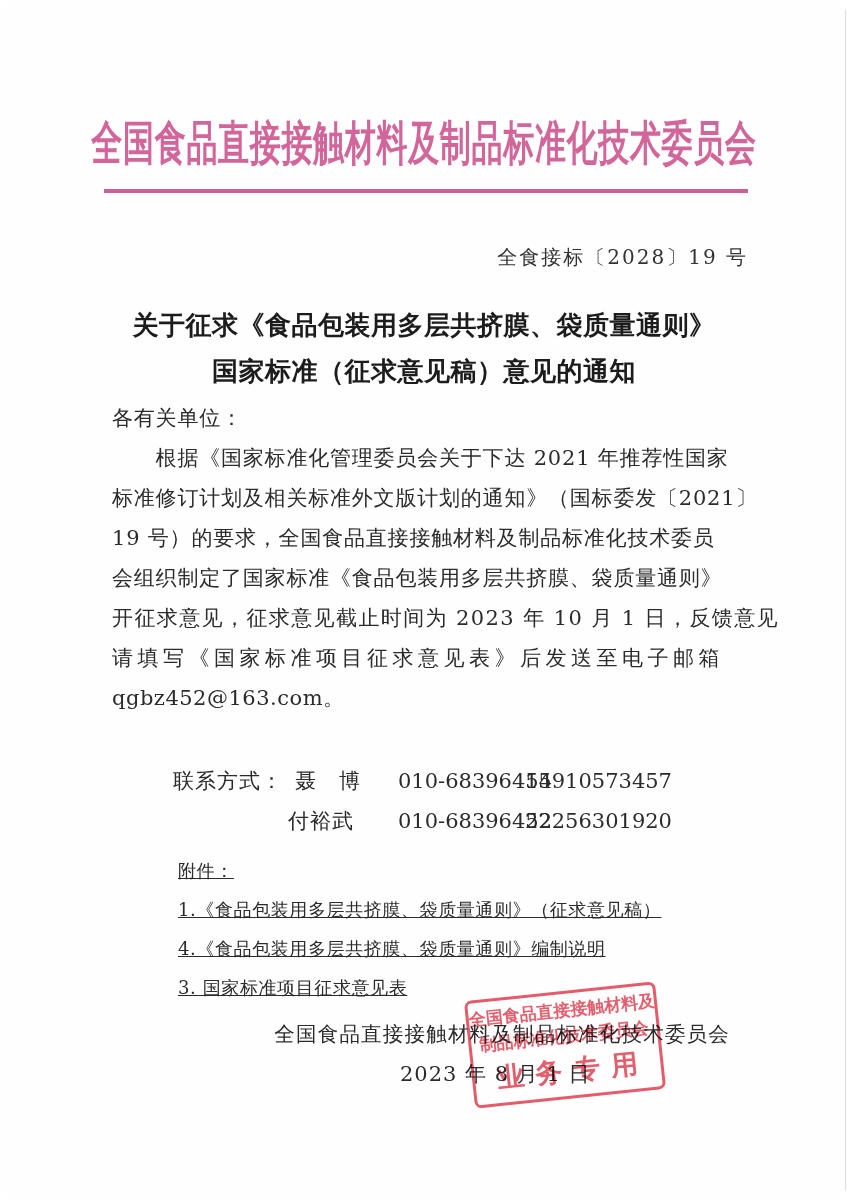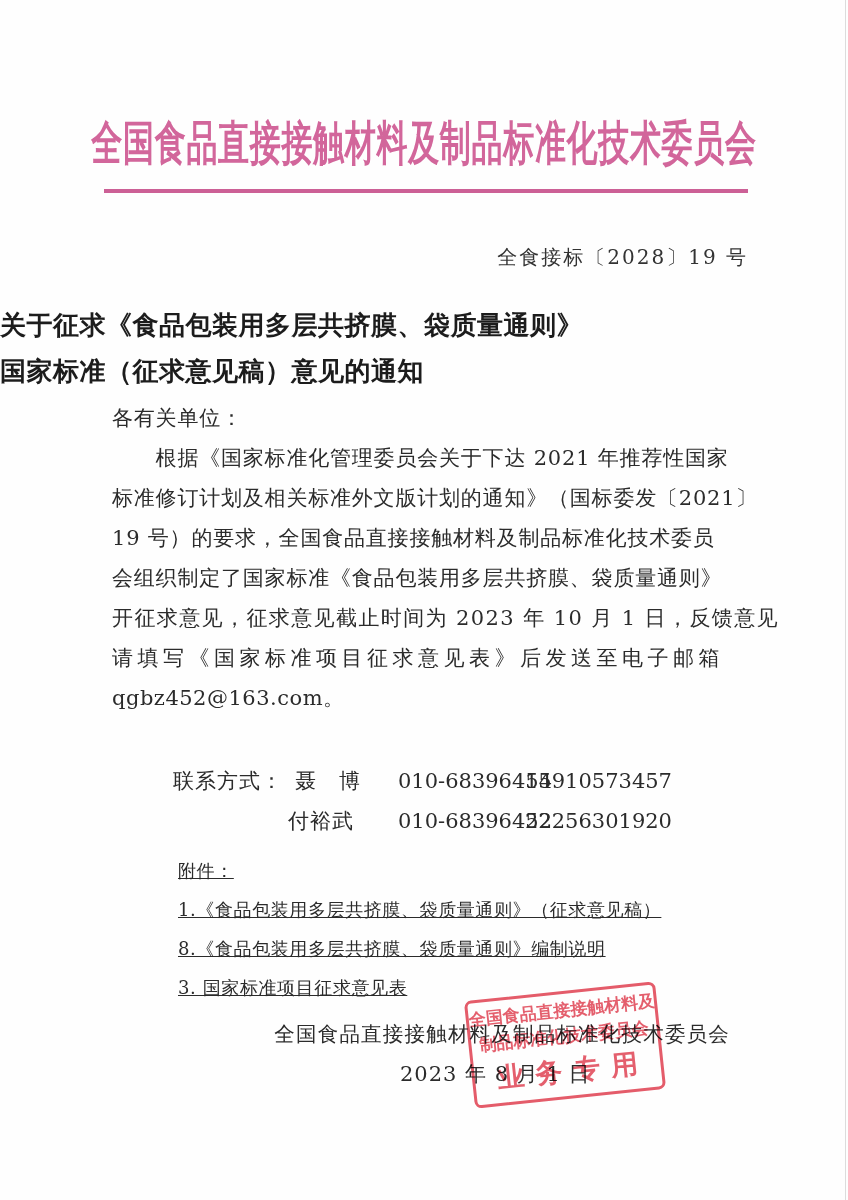--- a/index.html
+++ b/index.html
@@ -3,20 +3,21 @@
 <meta charset="utf-8">
 <style>
   html,body{margin:0;padding:0;background:#ffffff;}
   .page{
     position:relative;
     width:848px;height:1200px;
     background:#fefefe;
     overflow:hidden;
     font-family:"DejaVu Serif","Liberation Serif",serif;
     color:#2b2b2b;
+    border-radius:19px;
   }
   
   .letterhead{
     position:absolute;top:112px;left:0;width:848px;
     display:flex;justify-content:center;
   }
   .letterhead .lh-text{
     font-size:47px;font-weight:bold;white-space:nowrap;
     color:#d2669b;
     transform:scaleX(0.66);transform-origin:center;
@@ -26,21 +27,21 @@
     position:absolute;top:189px;left:104px;width:644px;height:4px;
     background:#cc6096;
   }
   
   .doc-number{
     position:absolute;top:244px;left:0;width:748px;
     text-align:right;font-size:20px;letter-spacing:2px;color:#333;
   }
   
   .title-block{
-    position:absolute;top:302px;left:0;width:848px;
+    position:absolute;top:302px;left:0;width:848px;text-align:center;
     font-weight:bold;font-size:26px;line-height:46px;color:#1c1c1c;
     letter-spacing:0.5px;
   }
   
   .body-block{
     position:absolute;top:398px;left:112px;width:640px;
     font-size:21px;line-height:40px;color:#2b2b2b;
   }
   .body-line{white-space:nowrap;letter-spacing:0.8px;}
   .body-line.l6{letter-spacing:1.4px;}
@@ -123,21 +124,21 @@
     <div class="contact-row r2">
       <span class="c-name">付裕武</span>
       <span class="c-phone">010-68396452</span>
       <span class="c-mobile">22256301920</span>
     </div>
   </div>
 
   <div class="attach-block">
     <div class="attach-line">附件：</div>
     <div class="attach-line">1.《食品包装用多层共挤膜、袋质量通则》（征求意见稿）</div>
-    <div class="attach-line">8.《食品包装用多层共挤膜、袋质量通则》编制说明</div>
+    <div class="attach-line">4.《食品包装用多层共挤膜、袋质量通则》编制说明</div>
     <div class="attach-line">3. 国家标准项目征求意见表</div>
   </div>
 
   <div class="sign-org">全国食品直接接触材料及制品标准化技术委员会</div>
   <div class="sign-date">2023 年 8 月 1 日</div>
 
   <div class="stamp">
     <div class="s-line">全国食品直接接触材料及</div>
     <div class="s-line">制品标准化技术委员会</div>
     <div class="s-use">业务专用</div>

